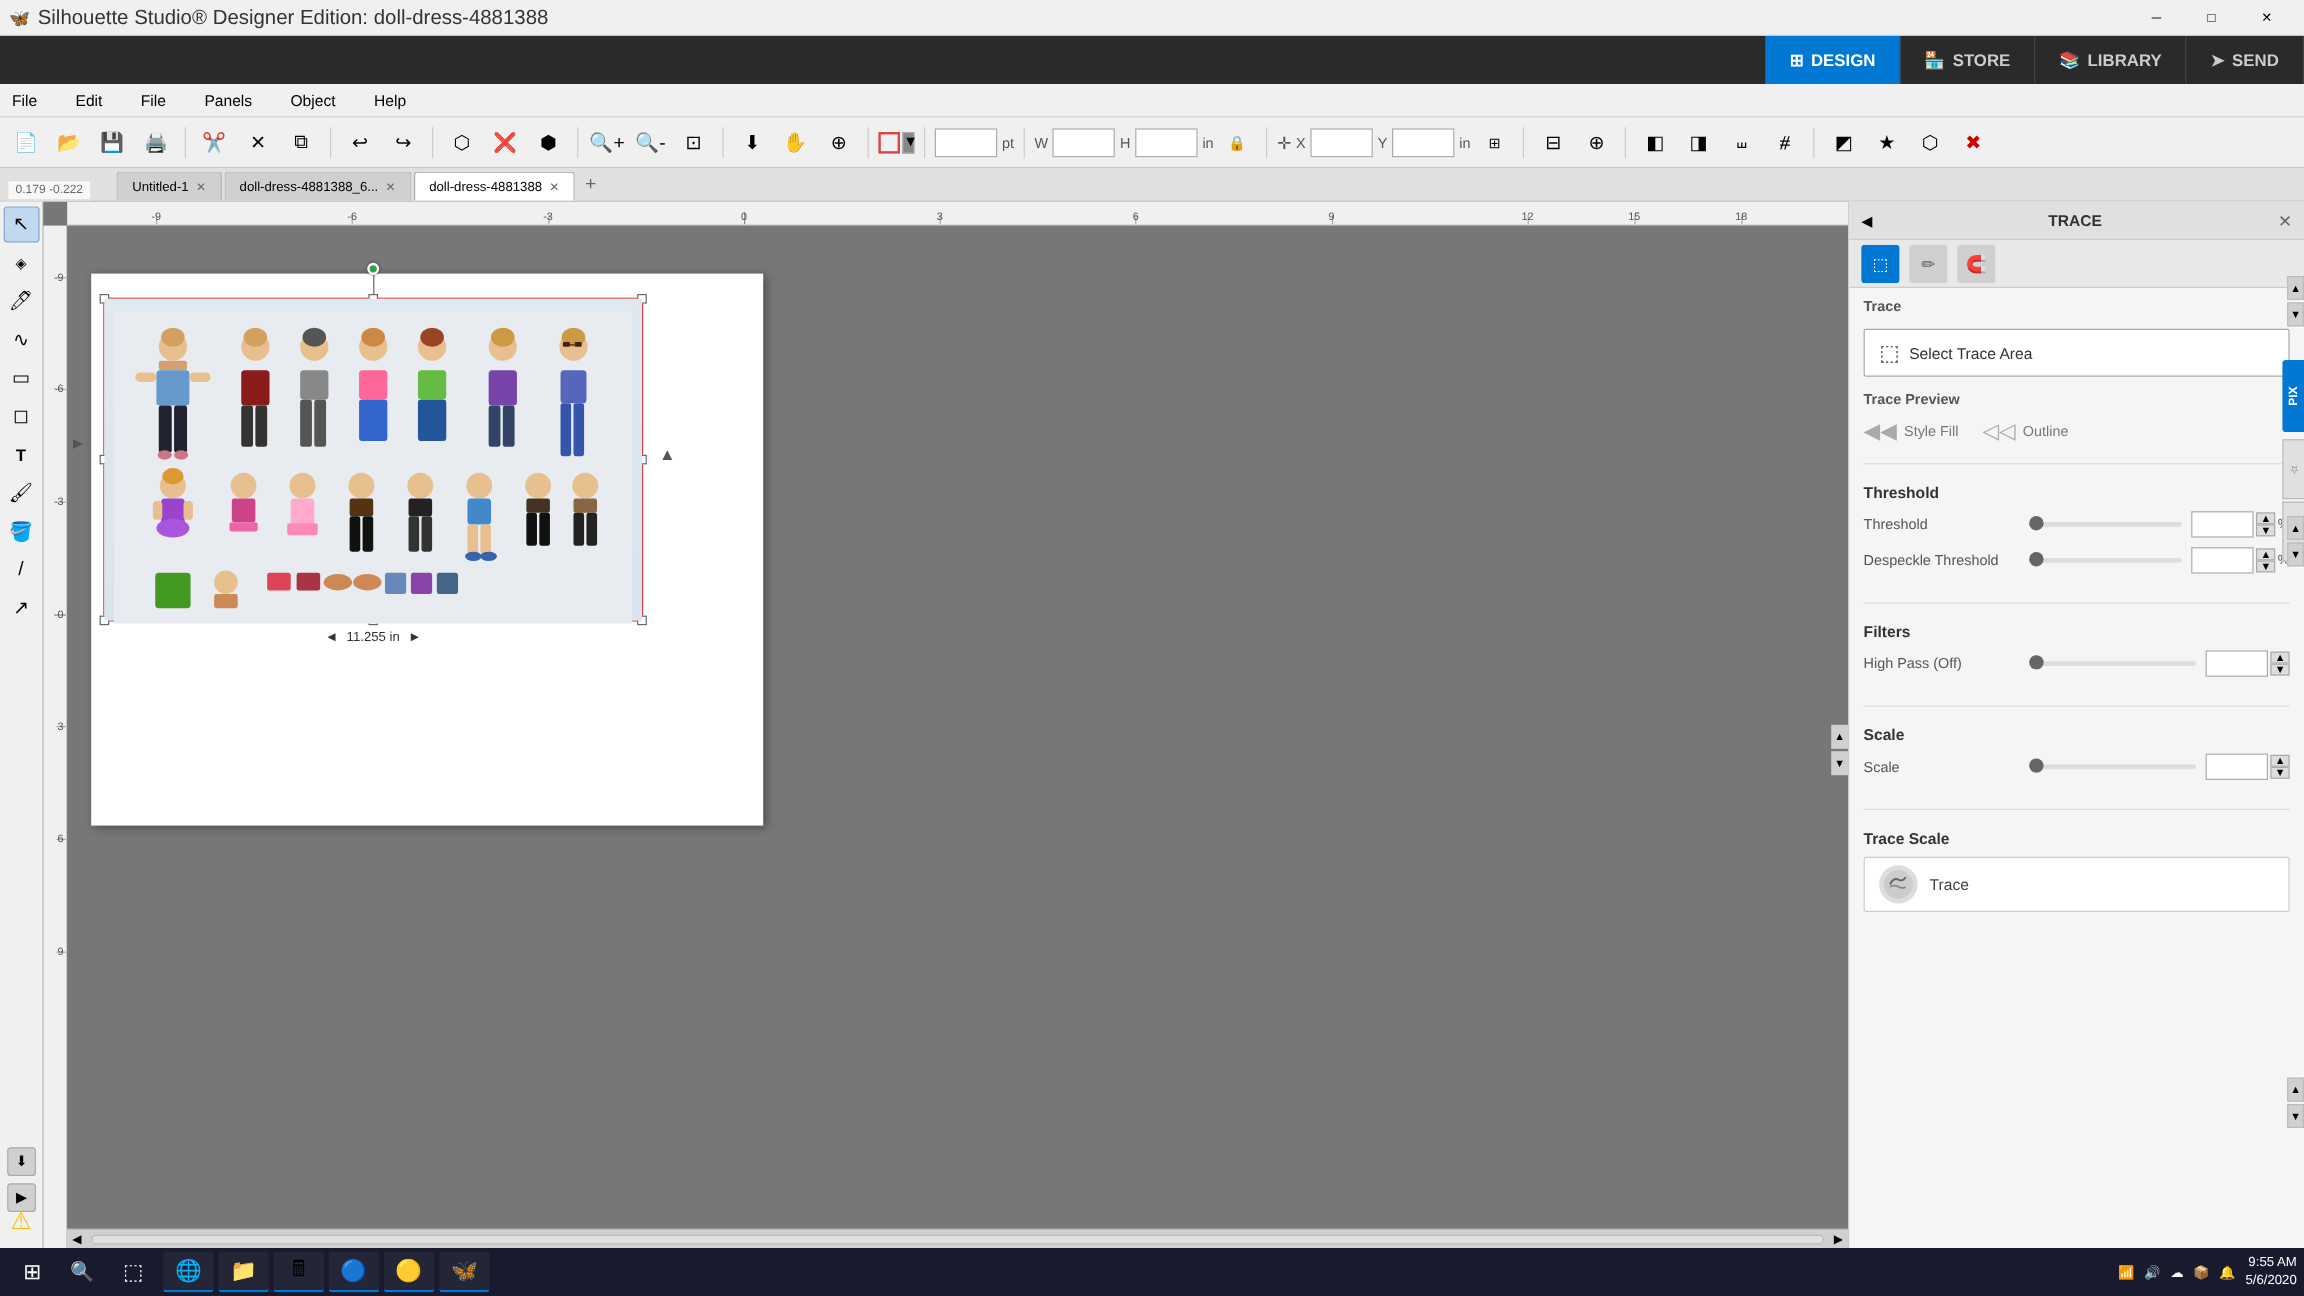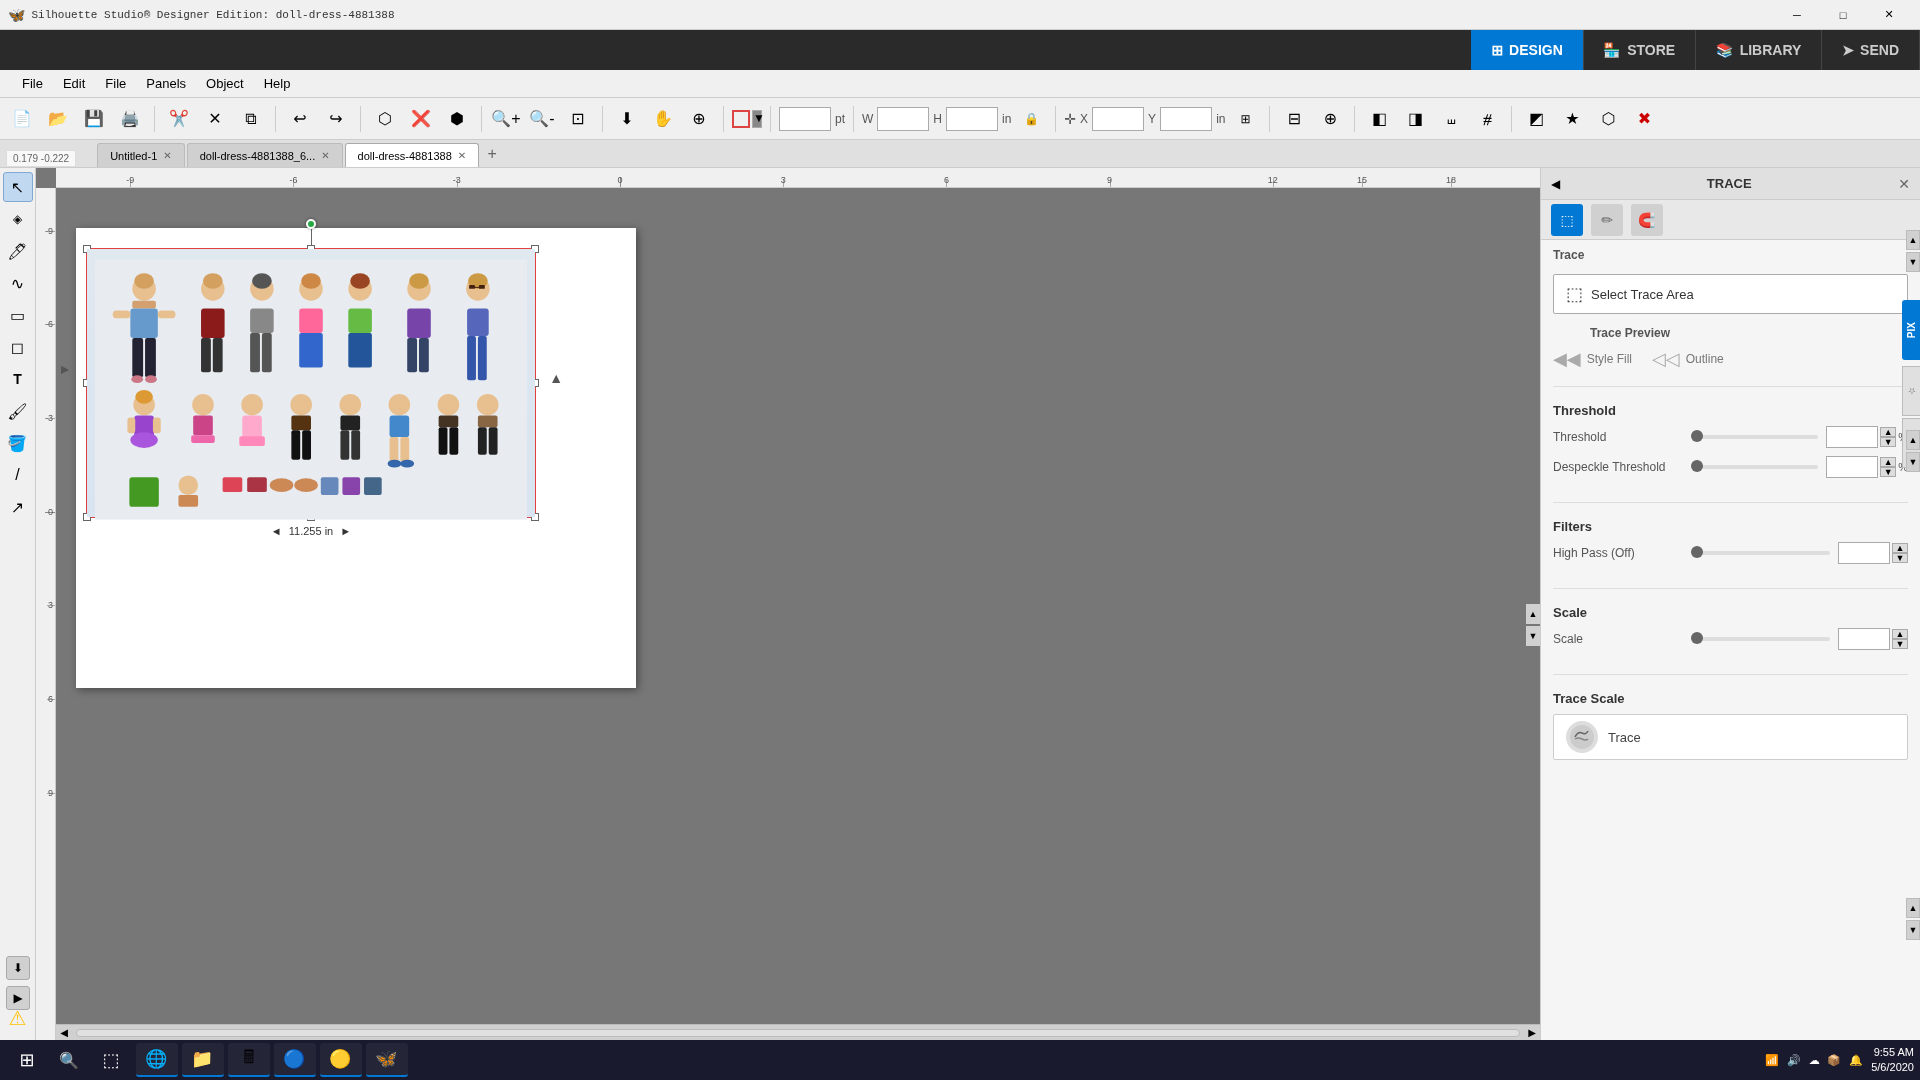--- a/index.html
+++ b/index.html
@@ -16,22 +16,23 @@
     }
     #titlebar .win-controls { display: flex; gap: 0; }
     #titlebar .win-btn { width: 46px; height: 30px; display: flex; align-items: center; justify-content: center; cursor: pointer; font-size: 11px; }
 
     
     #menubar {
       height: 28px;
       background: #f0f0f0;
       display: flex;
       align-items: center;
-      padding: 0 12px;
+      padding: 0 0;
       border-bottom: 1px solid #ccc;
+      gap: 12px;
     }
     .menu-item { padding: 4px 10px; cursor: pointer; font-size: 13px; }
 
     
     #toolbar {
       height: 42px;
       background: #f0f0f0;
       display: flex;
       align-items: center;
       padding: 0 6px;
@@ -225,21 +226,21 @@
       padding: 0 12px;
       gap: 8px;
       cursor: pointer;
       border-radius: 2px;
       font-size: 13px;
       color: #333;
     }
     .select-icon { font-size: 18px; }
 
     .trace-preview-section { }
-    .trace-preview-label { font-size: 12px; color: #555; margin-bottom: 8px; font-weight: bold; margin-left: 37px; }
+    .trace-preview-label { font-size: 12px; color: #555; margin-bottom: 8px; font-weight: bold; }
     .preview-options { display: flex; gap: 20px; }
     .preview-opt { display: flex; align-items: center; gap: 6px; font-size: 12px; color: #777; }
     .preview-icon { font-size: 18px; color: #aaa; }
 
     .threshold-section { }
     .threshold-title { font-size: 13px; color: #333; font-weight: bold; margin-bottom: 8px; }
     .threshold-row { display: flex; align-items: center; gap: 8px; margin-bottom: 8px; }
     .threshold-label { font-size: 12px; color: #555; width: 130px; }
     .threshold-slider-track { width: 100%; height: 4px; background: #ddd; border-radius: 2px; position: relative; }
     .threshold-slider-thumb {
@@ -446,21 +447,21 @@
   </style>
 </head>
 <body>
 
 <div id="whole-page">
   <div id="app-container">
 
     <div id="titlebar">
       <span style="display:flex;align-items:center;gap:6px;">
         <span style="font-size:14px;">🦋</span>
-        <span style="font-size:11px;color:#333;font-family:Liberation Mono, monospace;">Silhouette Studio® Designer Edition: doll-dress-4881388</span>
+        <span style="font-size:17px;color:#333;">Silhouette Studio® Designer Edition: doll-dress-4881388</span>
       </span>
       <div style="flex:1;"></div>
       <div class="win-controls">
         <div class="win-btn">─</div>
         <div class="win-btn">□</div>
         <div class="win-btn close">✕</div>
       </div>
     </div>
 
     <div id="mode-bar">

